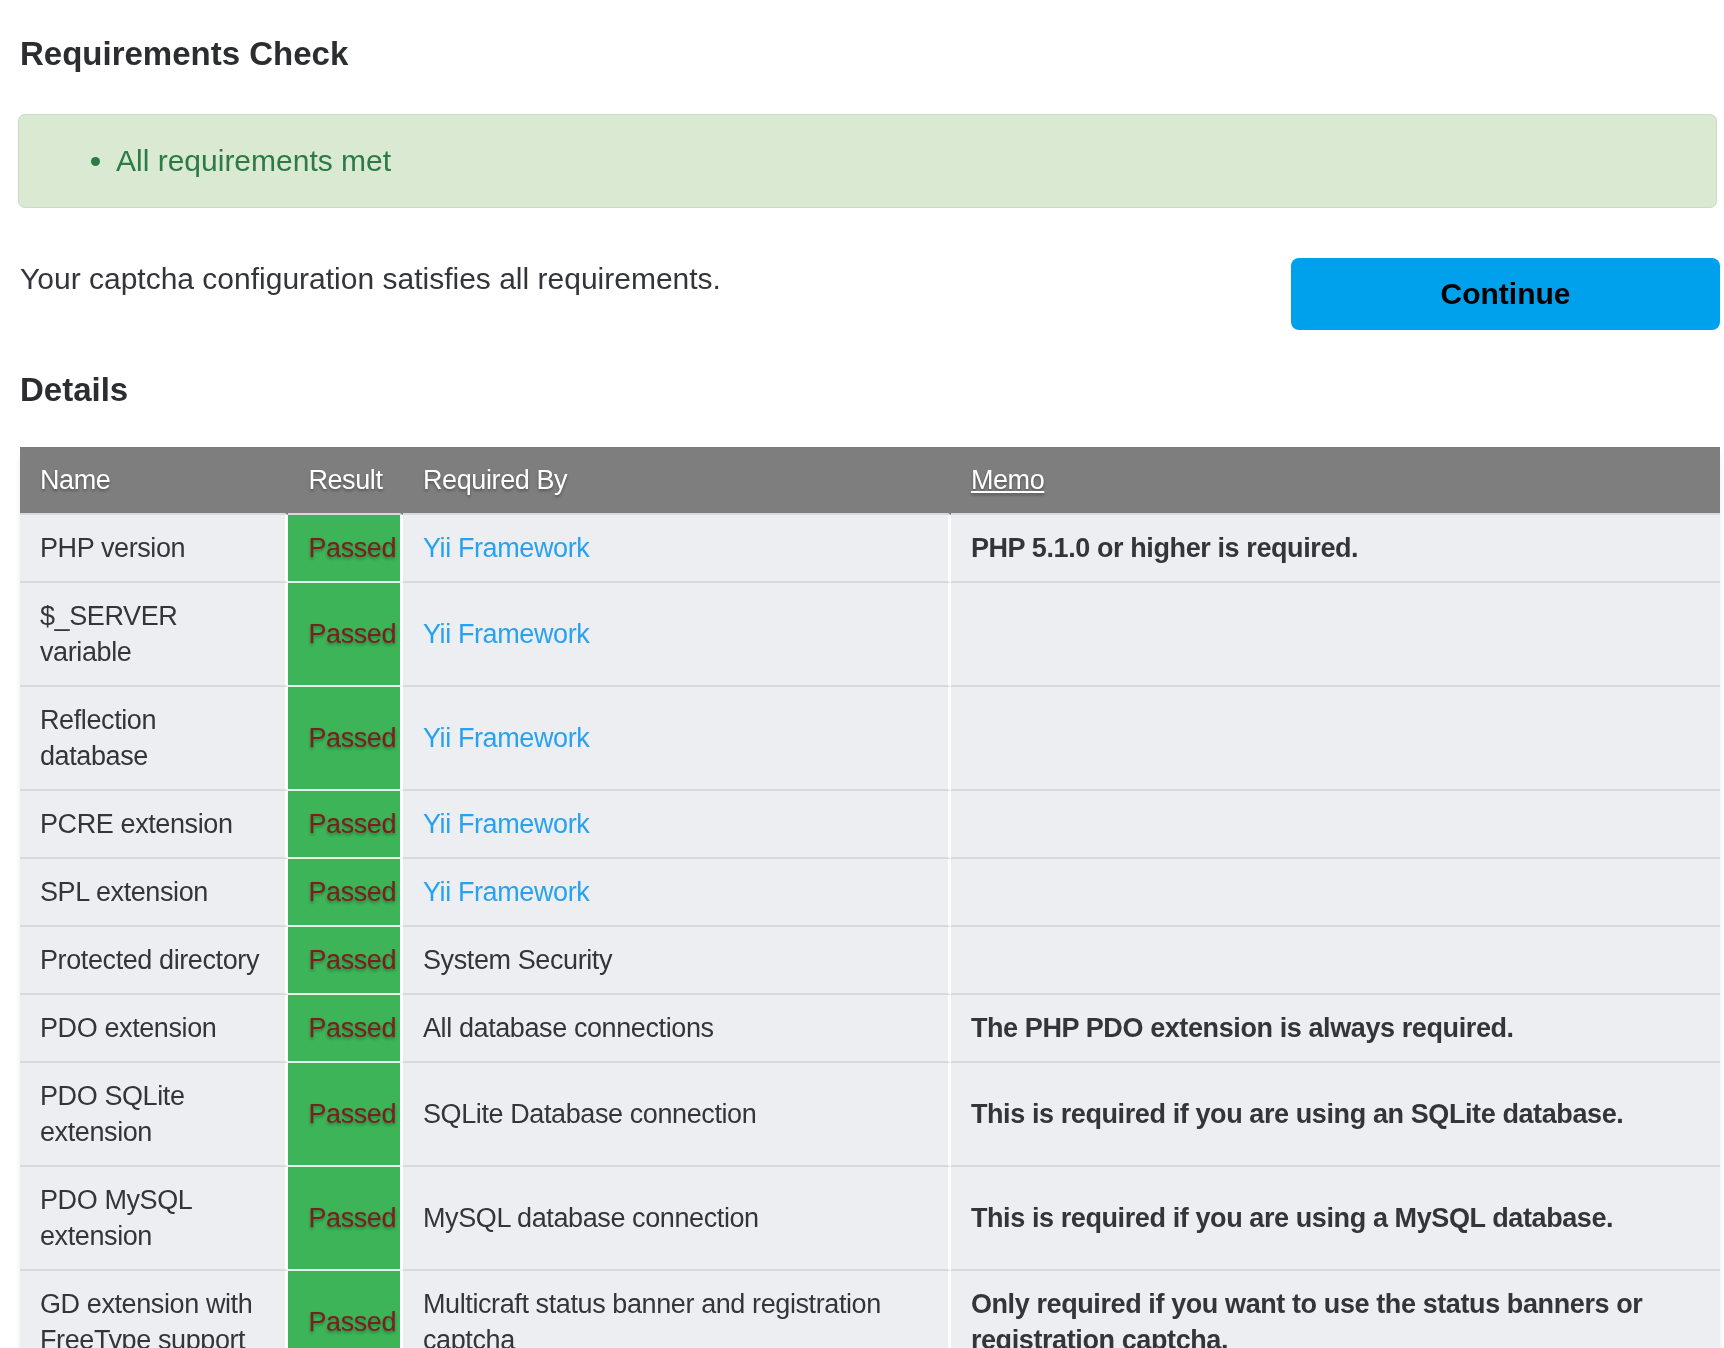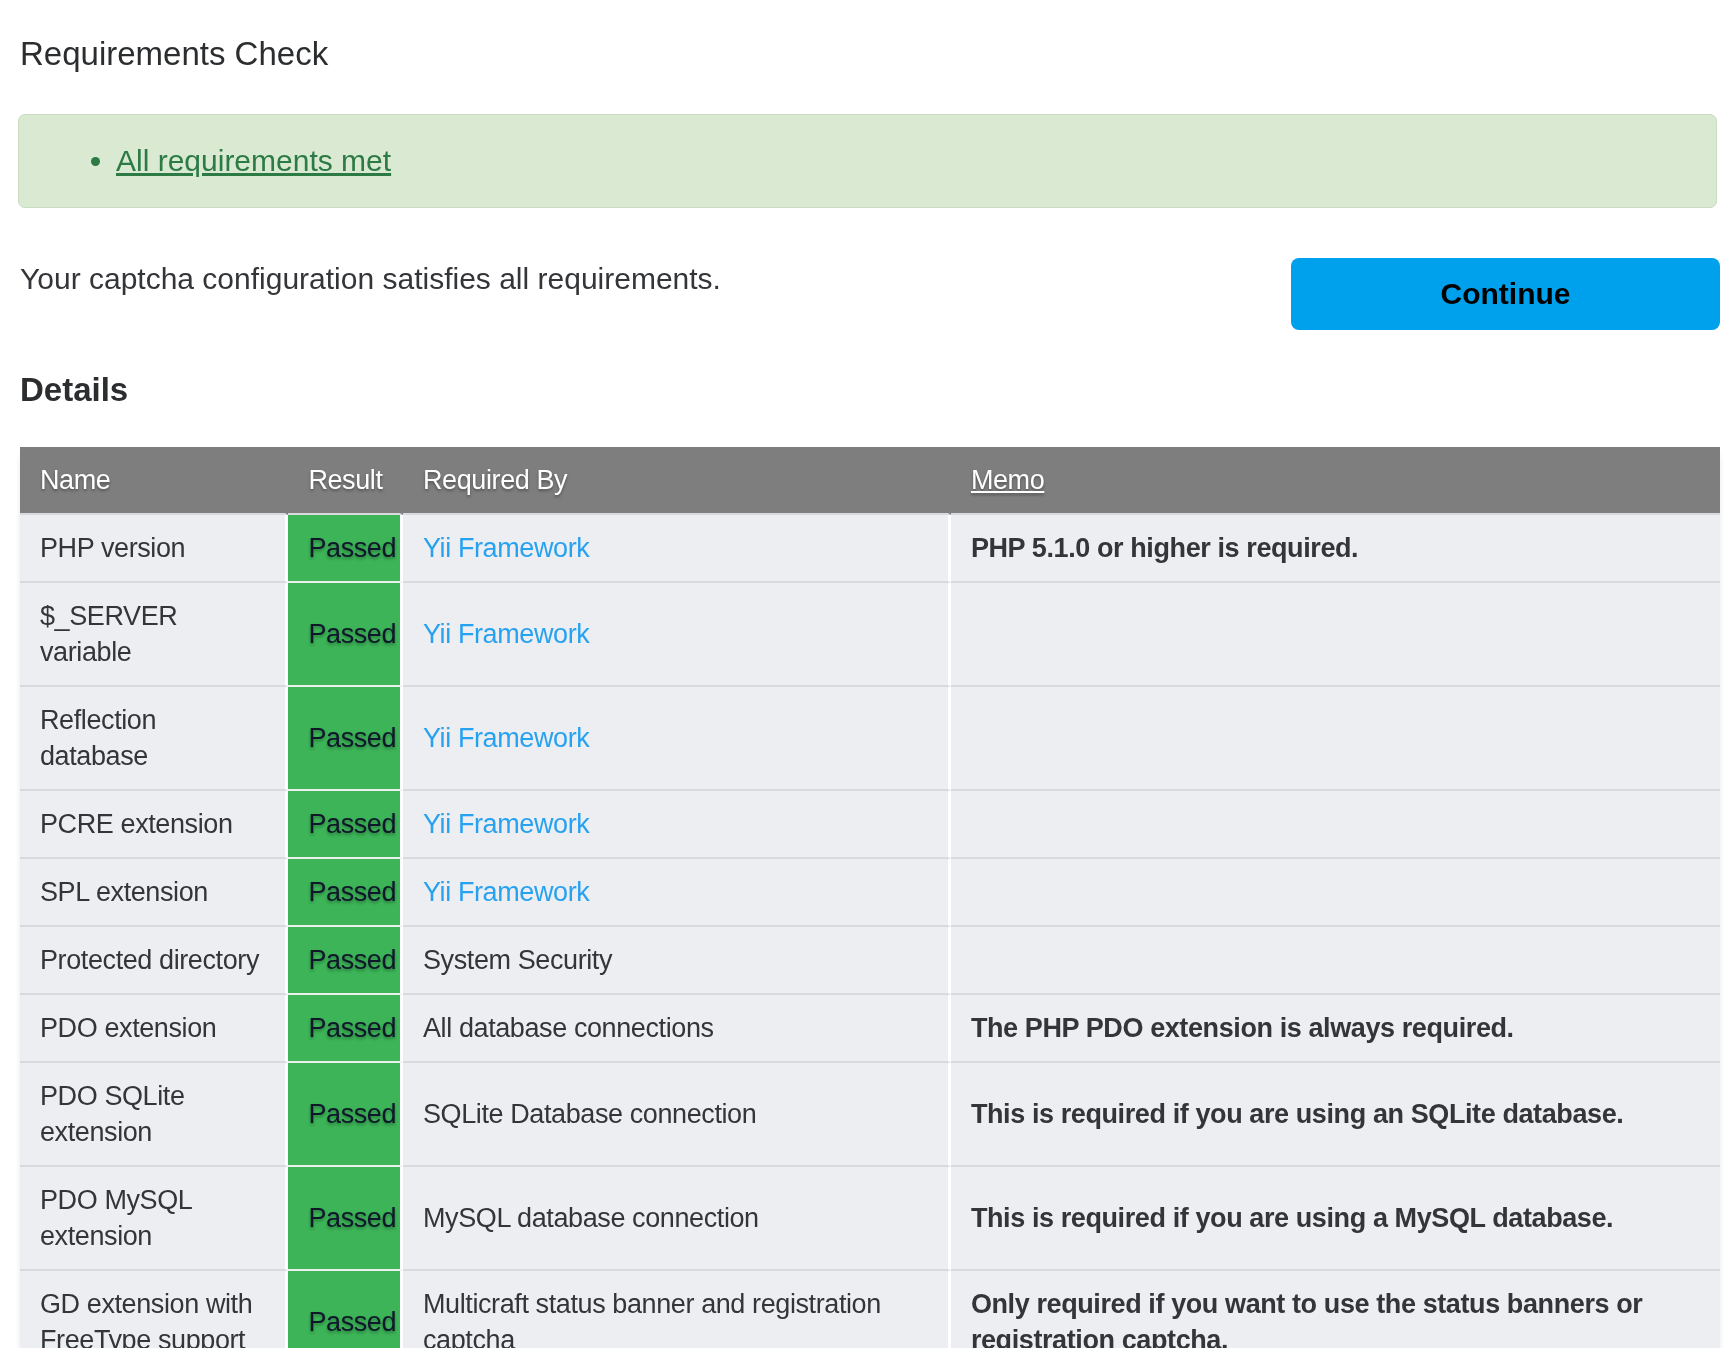--- a/index.html
+++ b/index.html
@@ -13,34 +13,33 @@
     width: 1724px;
     height: 1348px;
     overflow: hidden;
     background: #ffffff;
   }
   
   h1.page-title {
     margin: 36px 0 0 20px;
     font-size: 33px;
     line-height: 36px;
-    font-weight: normal;
+    font-weight: bold;
     color: #2b2d2f;
   }
   
   .alert-success {
     margin: 42px 0 0 18px;
     width: 1697px;
     background: #d9e9d2;
     border: 1px solid #c7dcc1;
     border-radius: 7px;
     padding: 28px 0;
     color: #2c7a44;
     font-size: 30px;
-    text-decoration: underline;
   }
   .alert-success ul {
     margin: 0;
     padding-left: 97px;
     list-style: disc;
   }
   .alert-success li { line-height: 36px; }
   
   .action-row {
     margin: 50px 0 0 20px;
@@ -110,21 +109,21 @@
   table.req-table thead th:last-child { border-right: none; text-decoration: underline; }
   table.req-table tbody td {
     background: #edeef2;
     color: #333538;
     border-bottom: 2px solid #d9dade;
     border-right: 3px solid #ffffff;
   }
   table.req-table tbody td:last-child { border-right: none; font-weight: bold; }
   table.req-table tbody td.cell-result {
     background: #3cb457;
-    color: #0f172a;
+    color: #7f1d1d;
     text-shadow: 0 2px 3px rgba(0,0,0,0.30);
     border-bottom: 2px solid #e9f1ea;
     margin-left: 38px;
   }
   table.req-table a.req-link {
     color: #27a2f0;
     text-decoration: none;
   }
 </style>
 </head>

